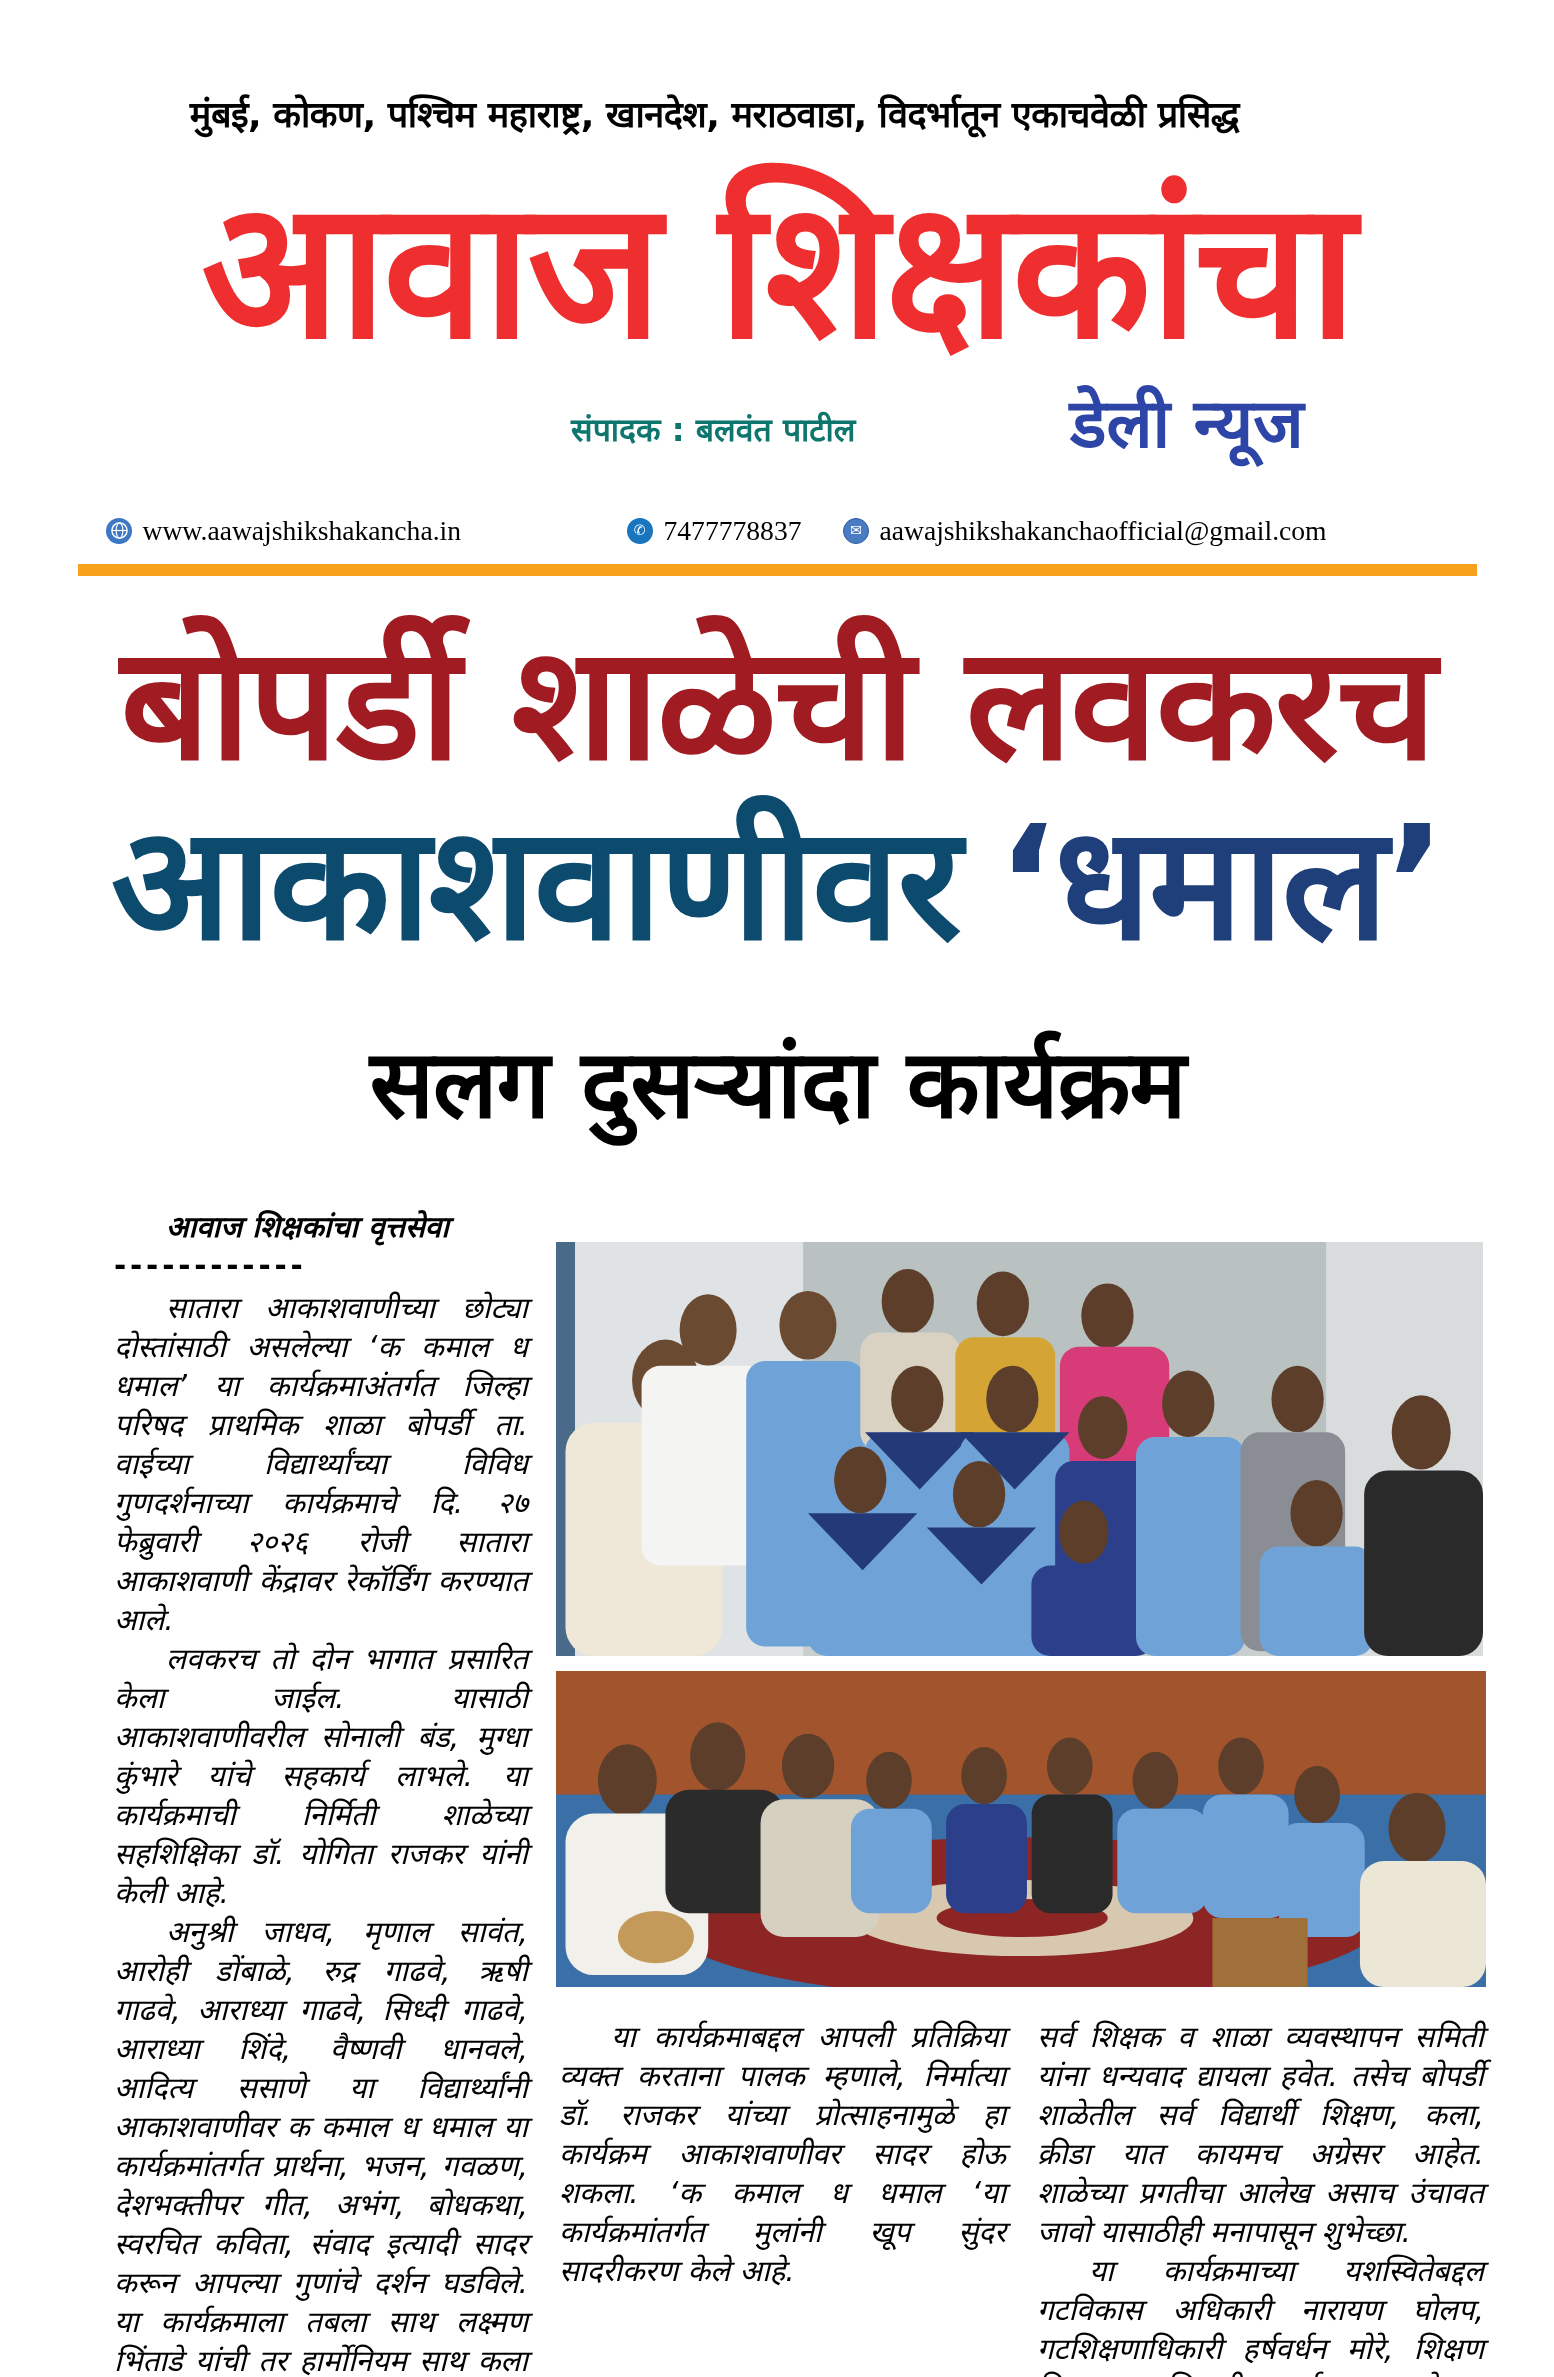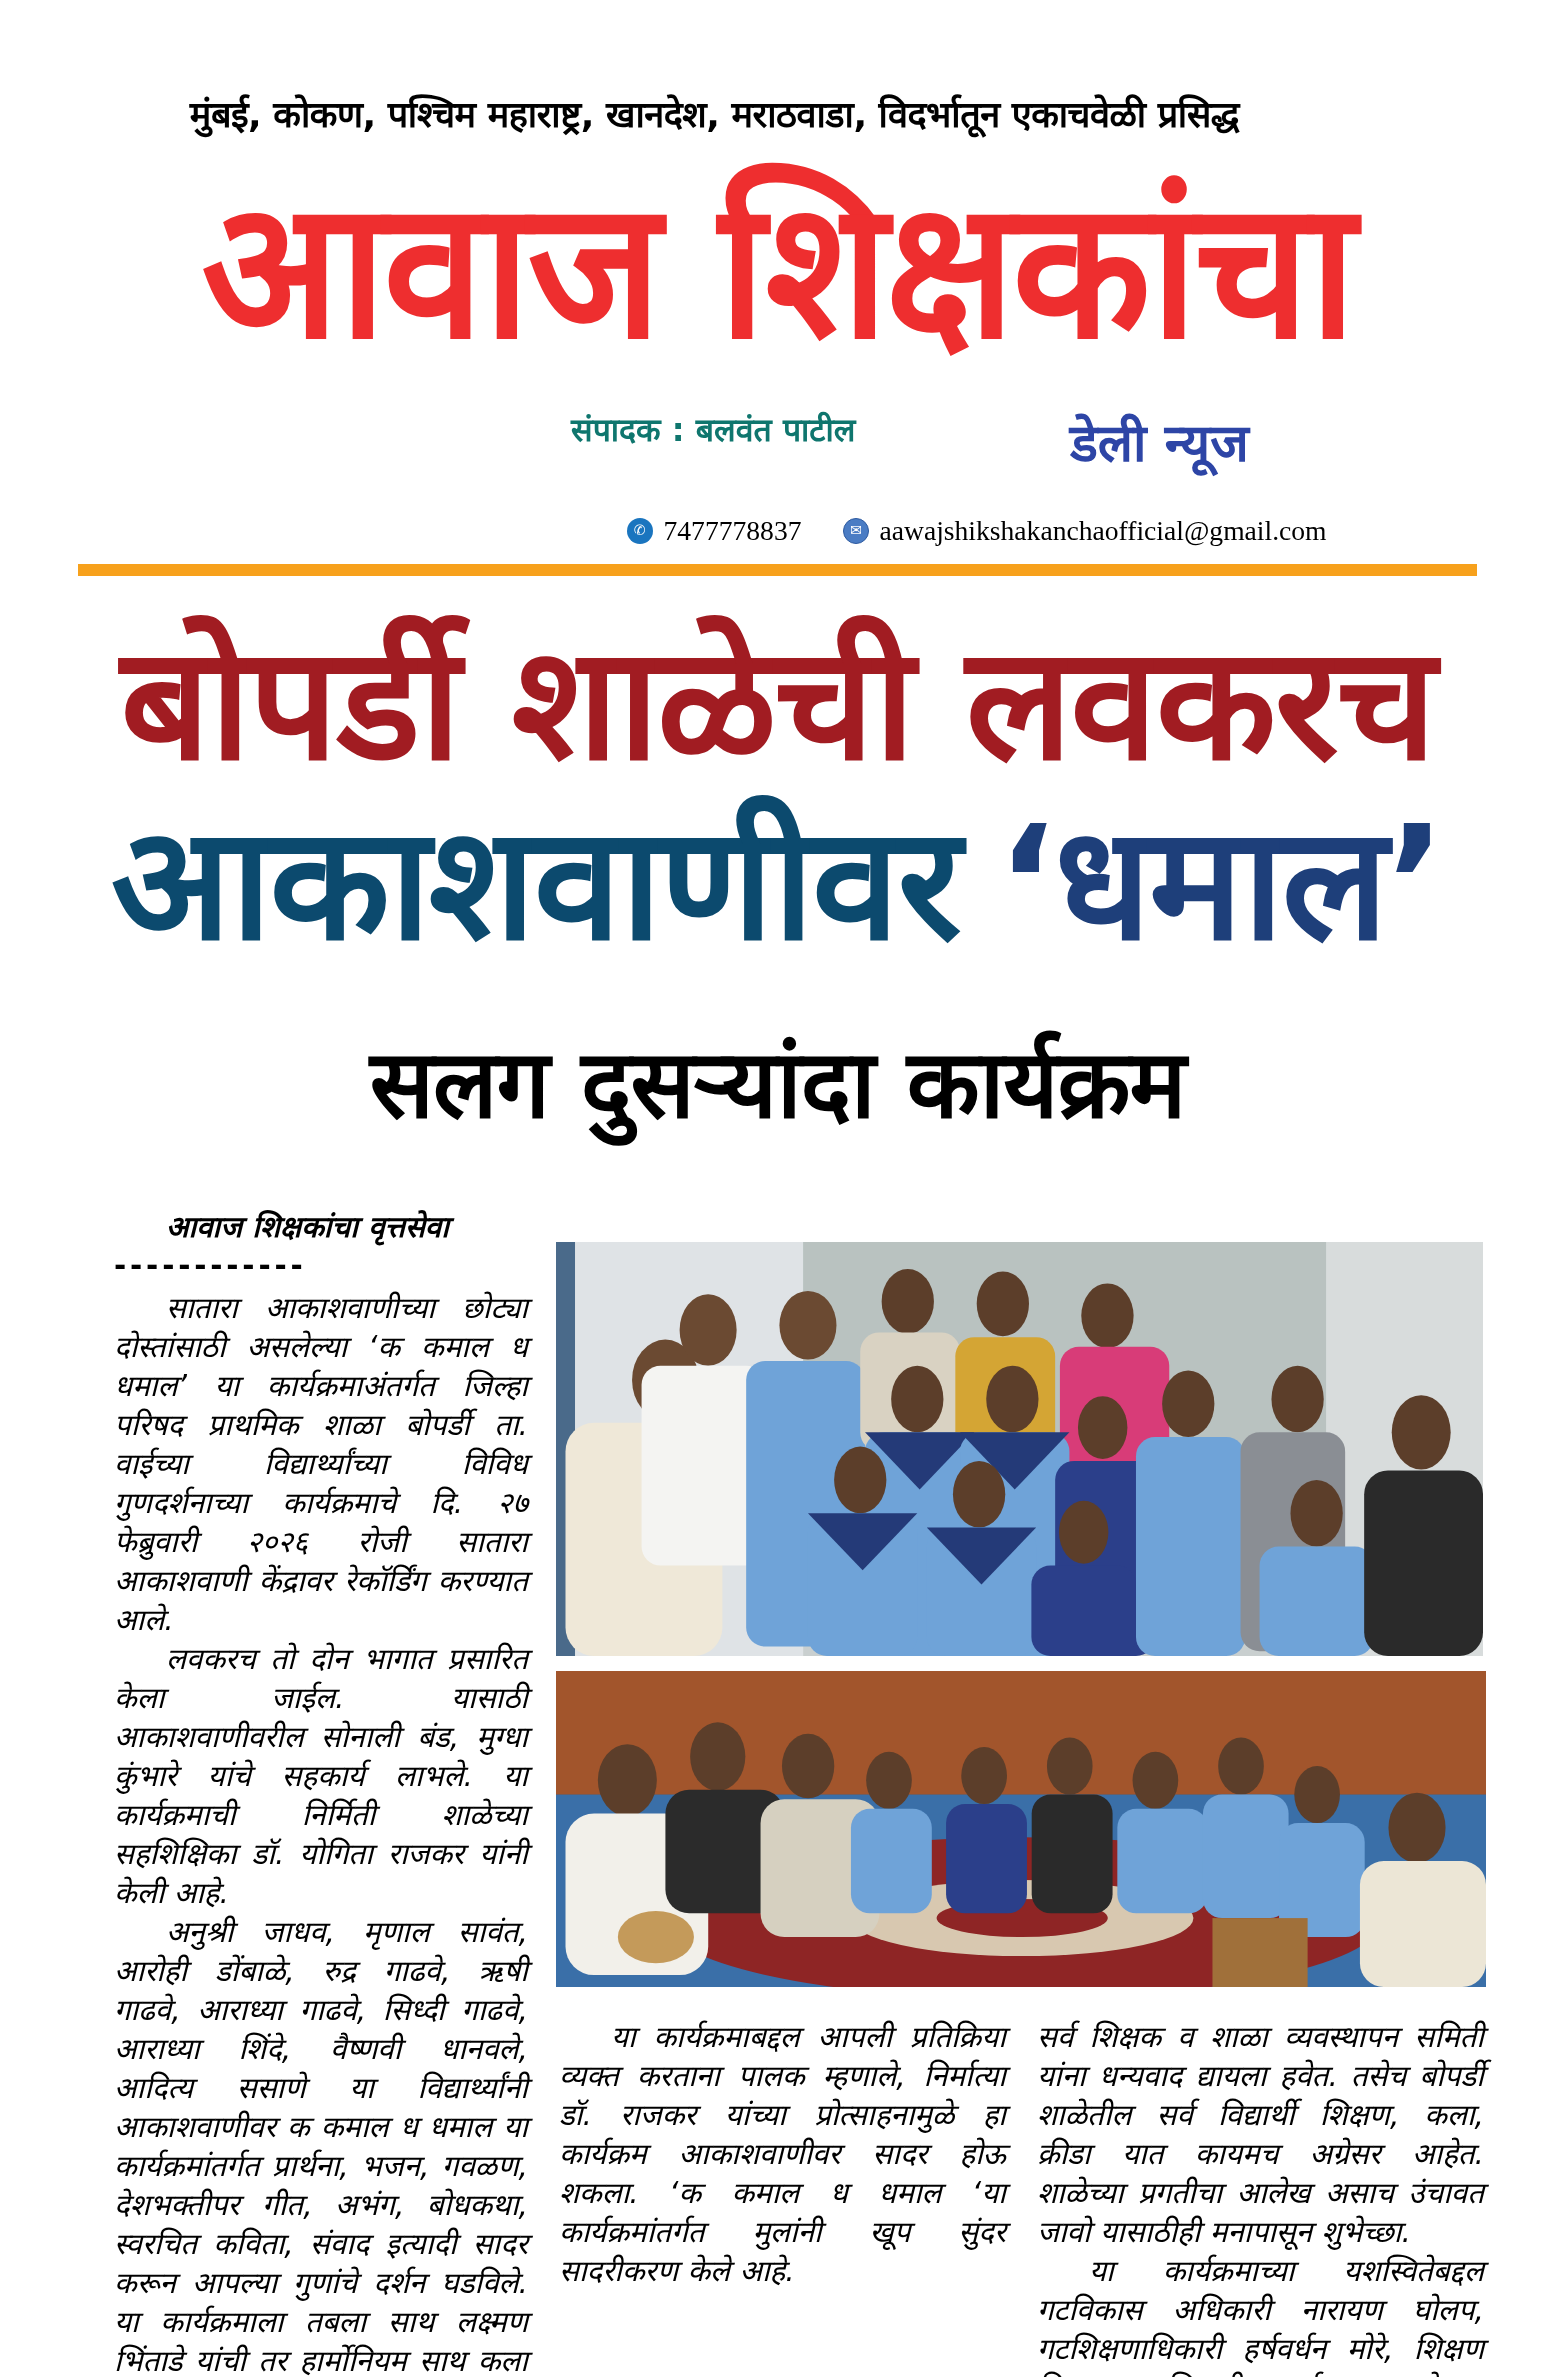--- a/index.html
+++ b/index.html
@@ -5,21 +5,21 @@
   * { margin: 0; padding: 0; box-sizing: border-box; }
   html, body { width: 1555px; height: 3146px; background: #ffffff; overflow: hidden; }
   body { position: relative; font-family: "DejaVu Sans", sans-serif; color: #000; }
 
   .abs { position: absolute; }
 
   
   .tagline { left: 0; width: 1429px; top: 86px; text-align: center; font-size: 36px; font-weight: bold; letter-spacing: -0.5px; line-height: 57px; }
   .brand { left: 0; width: 1555px; top: 157px; text-align: center; font-size: 190px; font-weight: bold; line-height: 228px; letter-spacing: -2.9px; transform: scaleX(0.95); }
   .editor { left: 571px; top: 409px; font-size: 32px; font-weight: bold; line-height: 43px; }
-  .daily { left: 1070px; top: 390px; font-size: 52px; font-weight: bold; line-height: 67px; margin-top: 20px; }
+  .daily { left: 1070px; top: 390px; font-size: 68px; font-weight: bold; line-height: 67px; }
 
   .contact-row { left: 0; top: 509px; width: 1555px; height: 43px; font-family: "Liberation Serif", serif; font-size: 27.6px; line-height: 43px; }
   .contact-item { position: absolute; top: 0; display: flex; align-items: center; gap: 10.5px; }
   .c-icon { width: 26px; height: 26px; border-radius: 50%; display: inline-flex; align-items: center; justify-content: center; color: #fff; font-family: "DejaVu Sans", sans-serif; font-size: 14.3px; }
 
   .orange-rule { left: 78px; top: 564px; width: 1399px; height: 12.4px; }
 
   
   .headline { left: 0; width: 1555px; text-align: center; font-weight: bold; }
   .hl1 { top: 609px; font-size: 157px; line-height: 190px; letter-spacing: -1.9px; }
@@ -45,20 +45,30 @@
 </style>
 </head>
 <body>
 
 <div class="abs tagline">मुंबई, कोकण, पश्चिम महाराष्ट्र, खानदेश, मराठवाडा, विदर्भातून एकाचवेळी प्रसिद्ध</div>
 <div class="abs brand" style="color:#ee2e2f;">आवाज शिक्षकांचा</div>
 <div class="abs editor" style="color:#0f766e;">संपादक : बलवंत पाटील</div>
 <div class="abs daily" style="color:#2d45a6;">डेली न्यूज</div>
 
 <div class="abs contact-row">
+  <div class="contact-item" style="left:106px;">
+    <span class="c-icon" style="background:#3c78c3;">
+      <svg width="19" height="19" viewBox="0 0 40 40">
+          <circle cx="20" cy="20" r="16" fill="none" stroke="#fff" stroke-width="3"></circle>
+          <ellipse cx="20" cy="20" rx="7" ry="16" fill="none" stroke="#fff" stroke-width="2.5"></ellipse>
+          <line x1="4" y1="20" x2="36" y2="20" stroke="#fff" stroke-width="2.5"></line>
+        </svg>
+    </span>
+    <span>www.aawajshikshakancha.in</span>
+  </div>
   <div class="contact-item" style="left:627px;">
     <span class="c-icon" style="background:#1a75bf;">✆</span>
     <span>7477778837</span>
   </div>
   <div class="contact-item" style="left:843px;">
     <span class="c-icon" style="background:#4a7cc4; border:1.9px solid #2d5aa0;">✉</span>
     <span>aawajshikshakanchaofficial@gmail.com</span>
   </div>
 </div>
 

